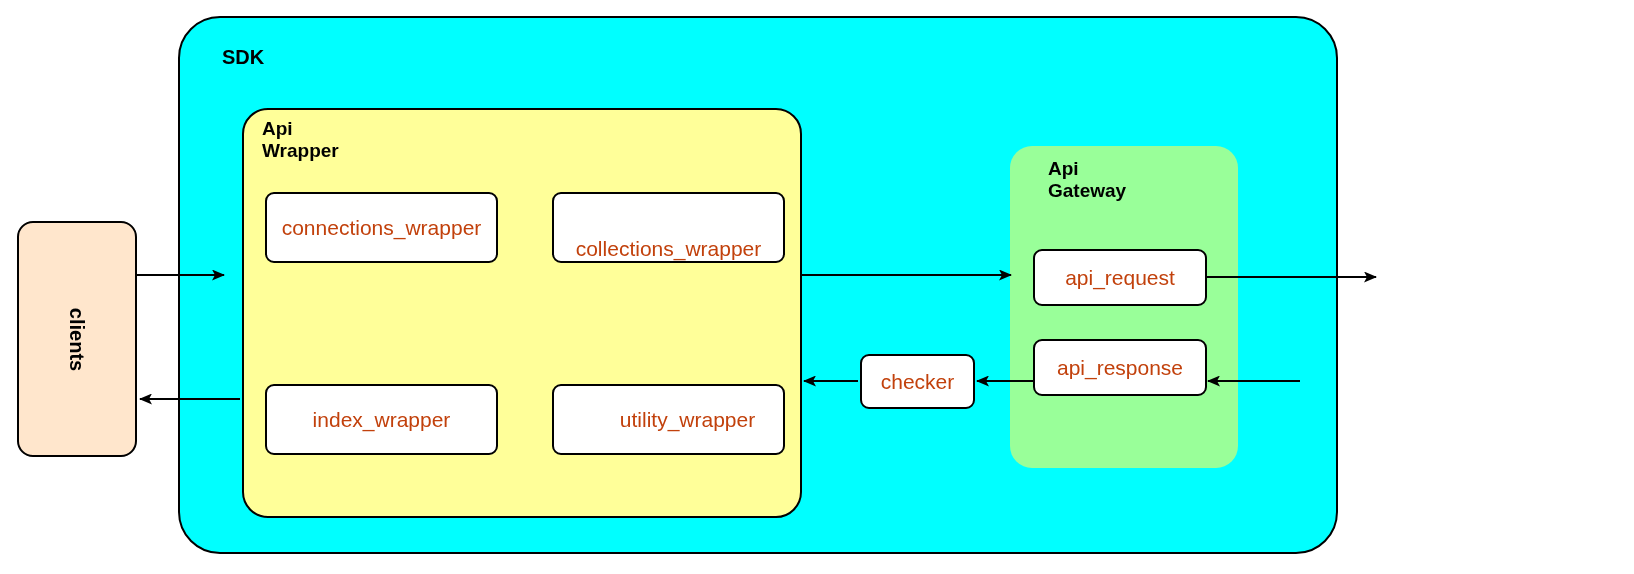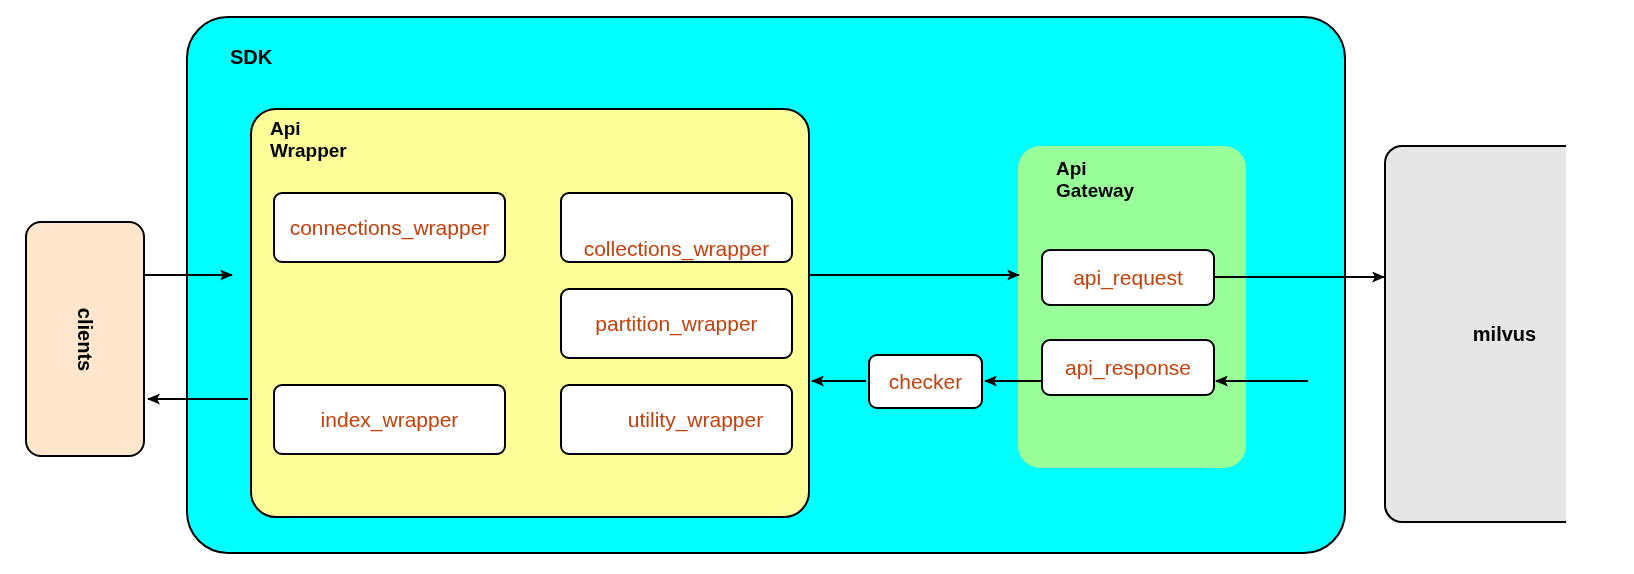--- a/index.html
+++ b/index.html
@@ -10,21 +10,20 @@
   }
   body {
     font-family: "Liberation Sans", sans-serif;
   }
   #canvas {
     position: relative;
     width: 1558px;
     height: 574px;
     background: #ffffff;
     overflow: hidden;
-    margin-left: 8px;
   }
   .node {
     position: absolute;
     box-sizing: border-box;
     display: flex;
     align-items: center;
     justify-content: center;
   }
 
   
@@ -185,23 +184,20 @@
     <div class="group-title">Api
 Gateway</div>
   </div>
 
   <div class="node leaf" id="box-connections-wrapper">
     <span>connections_wrapper</span>
   </div>
   <div class="node leaf" id="box-collections-wrapper">
     <span>collections_wrapper</span>
   </div>
-  <div class="node leaf" id="box-partition-wrapper">
-    <span>partition_wrapper</span>
-  </div>
   <div class="node leaf" id="box-index-wrapper">
     <span>index_wrapper</span>
   </div>
   <div class="node leaf" id="box-utility-wrapper">
     <span>utility_wrapper</span>
   </div>
 
   <div class="node leaf" id="box-api-request">
     <span>api_request</span>
   </div>
@@ -210,23 +206,20 @@
     <span>checker</span>
   </div>
   <div class="node leaf" id="box-api-response">
     <span>api_response</span>
   </div>
 
   <div class="node" id="box-clients">
     <span class="vlabel">clients</span>
   </div>
 
-  <div class="node" id="box-milvus">
-    <span>milvus</span>
-  </div>
 
   <svg id="connectors" viewBox="0 0 1634 574" width="1634" height="574" xmlns="http://www.w3.org/2000/svg">
     <defs>
       <marker id="arrowR" markerWidth="13" markerHeight="11" refX="12" refY="5.5" orient="auto" markerUnits="userSpaceOnUse">
         <path d="M0,0 L13,5.5 L0,11 L3,5.5 Z" fill="#000000"></path>
       </marker>
       <marker id="arrowL" markerWidth="13" markerHeight="11" refX="12" refY="5.5" orient="auto" markerUnits="userSpaceOnUse">
         <path d="M0,0 L13,5.5 L0,11 L3,5.5 Z" fill="#000000"></path>
       </marker>
     </defs>

